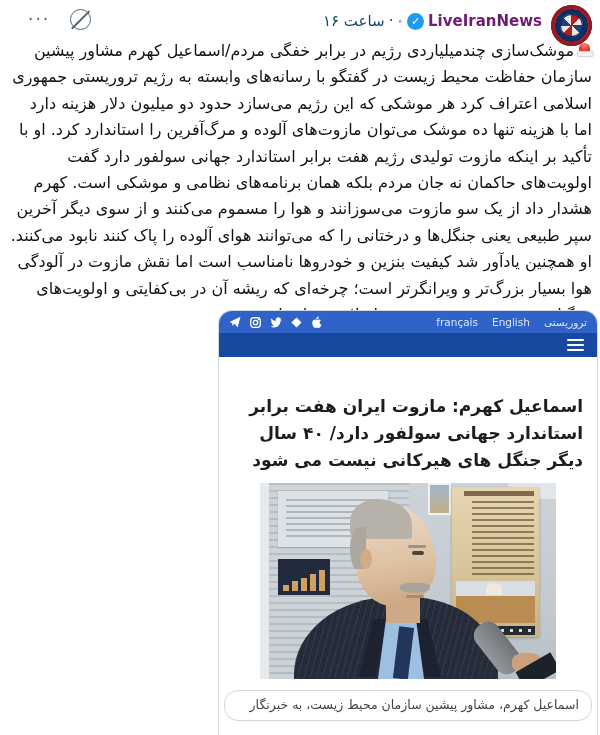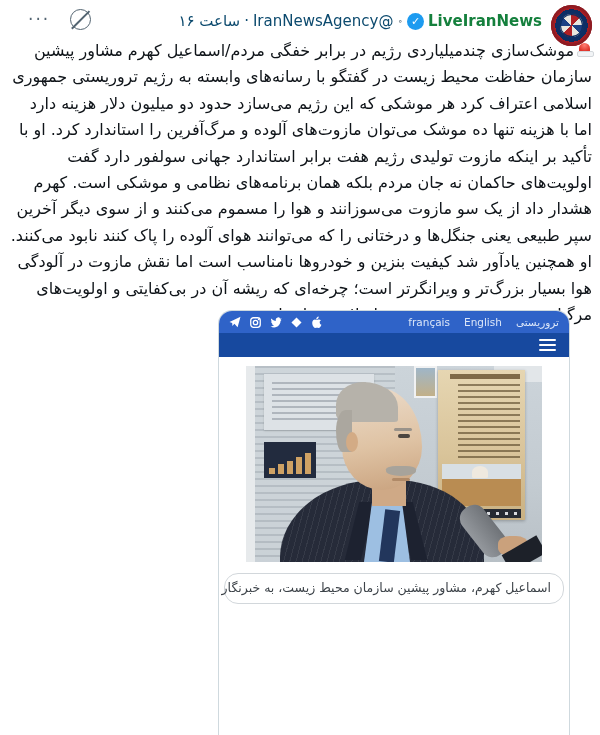--- a/index.html
+++ b/index.html
@@ -10,21 +10,21 @@
   
   .tw-header { position:absolute; top:0; left:0; right:0; height:50px; }
   .avatar { position:absolute; top:5px; right:8px; width:41px; height:41px; border-radius:50%;
     background:radial-gradient(circle at 50% 50%, #c8a44a 0 14%, #163a75 14% 38%, #0e2f66 38% 56%, #b01f27 56% 100%);
     box-shadow: inset 0 0 0 2px #8f1b22, inset 0 0 6px rgba(0,0,0,.45); cursor:pointer; }
   .avatar .wheel { position:absolute; left:9px; top:9px; width:23px; height:23px; border-radius:50%;
     background:conic-gradient(#b02025 0 45deg,#e9e6df 45deg 90deg,#1c4084 90deg 135deg,#e9e6df 135deg 180deg,#b02025 180deg 225deg,#e9e6df 225deg 270deg,#1c4084 270deg 315deg,#e9e6df 315deg 360deg);
     box-shadow: inset 0 0 0 1px #0d2c5e; }
   .name-row { position:absolute; top:12px; right:58px; direction:rtl; display:flex; align-items:center; gap:4px;
     font-size:15px; white-space:nowrap; }
-  .acct-name { font-weight:bold; color:#15803d;text-align:right; }
+  .acct-name { font-weight:bold; color:#701a75;text-align:right; }
   .badge { width:17px; height:17px; border-radius:50%; background:#1d9bf0; color:#fff; display:inline-flex;
     align-items:center; justify-content:center; font-size:11px; line-height:1; }
   .orb { color:#536471; font-size:9px; }
   .handle, .dot, .time { color:#0c4a6e; font-size:15px; }
   .hdr-controls { position:absolute; top:8px; left:28px; display:flex; align-items:center; gap:20px; }
   .more-btn { color:#536471; font-size:17px; letter-spacing:2px; cursor:pointer; line-height:22px; }
   .grok-btn { position:relative; width:21px; height:21px; border:1.6px solid #536471; border-radius:50%; cursor:pointer; }
   .grok-btn::after { content:""; position:absolute; left:-3px; top:9px; width:25px; height:1.6px;
     background:#536471; transform:rotate(-45deg); }
 
@@ -32,21 +32,21 @@
   .tw-body { position:absolute; top:38px; right:8px; left:8px; direction:rtl; text-align:right;
     font-size:16px; line-height:26.4px; color:#0f1419; }
   .tw-body .b { font-weight:normal; }
   .siren { position:relative; display:inline-block; width:15px; height:14px; vertical-align:-1px; margin-left:3px; }
   .siren::before { content:""; position:absolute; left:2px; top:0; width:11px; height:9px;
     background:radial-gradient(circle at 50% 25%, #ff7d72, #df342b 70%); border-radius:6px 6px 2px 2px; }
   .siren::after { content:""; position:absolute; left:0; bottom:0; width:15px; height:4.5px;
     background:#f2f4f6; border:1px solid #d3d7db; border-radius:2px; }
 
   
-  .site-card { position:absolute; top:310px; left:218px; width:352px; height:425px;
+  .site-card { position:absolute; top:310px; left:218px; width:380px; height:425px;
     border:1px solid #cfd9de; border-radius:14px 14px 0 0; border-bottom:none; background:#fff; overflow:hidden; cursor:pointer; }
   .site-topbar { height:22px; background:#2f63c8; display:flex; align-items:center; padding:0 10px; }
   .soc-icons { display:flex; align-items:center; gap:9px; }
   .soc-icons svg { display:block; }
   .site-langs { margin-left:auto; display:flex; align-items:center; gap:14px; direction:ltr; }
   .site-langs span { color:#dbe6f8; font-size:10.5px; cursor:pointer; }
   .lang-ar { font-size:11px; }
   .site-navbar { height:24px; background:#17499f; display:flex; align-items:center; justify-content:flex-end; padding:0 13px; }
   .hamburger { display:flex; flex-direction:column; gap:2.5px; cursor:pointer; }
   .hamburger i { display:block; width:17px; height:2.6px; background:#fff; border-radius:1px; }
@@ -124,21 +124,20 @@
 <div class="page">
 
   <div class="tw-header">
     <div class="avatar">
         <span class="wheel"></span>
       </div>
     <div class="name-row">
       <span class="acct-name">LiveIranNews</span>
       <span class="badge">✓</span>
       <span class="orb">∘</span>
-      <span class="handle">@IranNewsAgency</span>
       <span class="dot">·</span>
       <span class="time">ساعت ۱۶</span>
     </div>
     <div class="hdr-controls">
       <span class="more-btn">···</span>
       <span class="grok-btn"></span>
     </div>
   </div>
 
   <div class="tw-body"><span class="siren"></span><span class="b">موشک</span><span>‌سازی چندمیلیاردی رژیم در برابر خفگی مردم/اسماعیل کهرم مشاور پیشین سازمان حفاظت محیط زیست در گفتگو با رسانه‌های وابسته به رژیم تروریستی جمهوری اسلامی اعتراف کرد هر موشکی که این رژیم می‌سازد حدود دو میلیون دلار هزینه دارد اما با هزینه تنها ده </span><span class="b">موشک</span><span> می‌توان مازوت‌های آلوده و مرگ‌آفرین را استاندارد کرد. او با تأکید بر اینکه مازوت تولیدی رژیم هفت برابر استاندارد جهانی سولفور دارد گفت اولویت‌های حاکمان نه جان مردم بلکه همان برنامه‌های نظامی و موشکی است. کهرم هشدار داد از یک سو مازوت می‌سوزانند و هوا را مسموم می‌کنند و از سوی دیگر آخرین سپر طبیعی یعنی جنگل‌ها و درختانی را که می‌توانند هوای آلوده را پاک کنند نابود می‌کنند. او همچنین یادآور شد کیفیت بنزین و خودروها نامناسب است اما نقش مازوت در آلودگی هوا بسیار بزرگ‌تر و ویرانگرتر است؛ چرخه‌ای که ریشه آن در بی‌کفایتی و اولویت‌های مرگبار رژیم تروریستی جمهوری اسلامی قرار دارد.</span></div>
@@ -171,20 +170,21 @@
       </div>
     </div>
     <div class="site-navbar">
       <div class="hamburger">
           <i></i>
           <i></i>
           <i></i>
         </div>
     </div>
 
+    <div class="site-headline">اسماعیل کهرم: مازوت ایران هفت برابر استاندارد جهانی سولفور دارد/ ۴۰ سال دیگر جنگل های هیرکانی نیست می شود</div>
 
     <div class="photo">
       <div class="ph-leftstrip"></div>
       <div class="ph-news1"></div>
       <div class="ph-news2">
           <i></i>
         </div>
       <div class="ph-chart">
         <i style="height:6px"></i>
           <i style="height:10px"></i>

